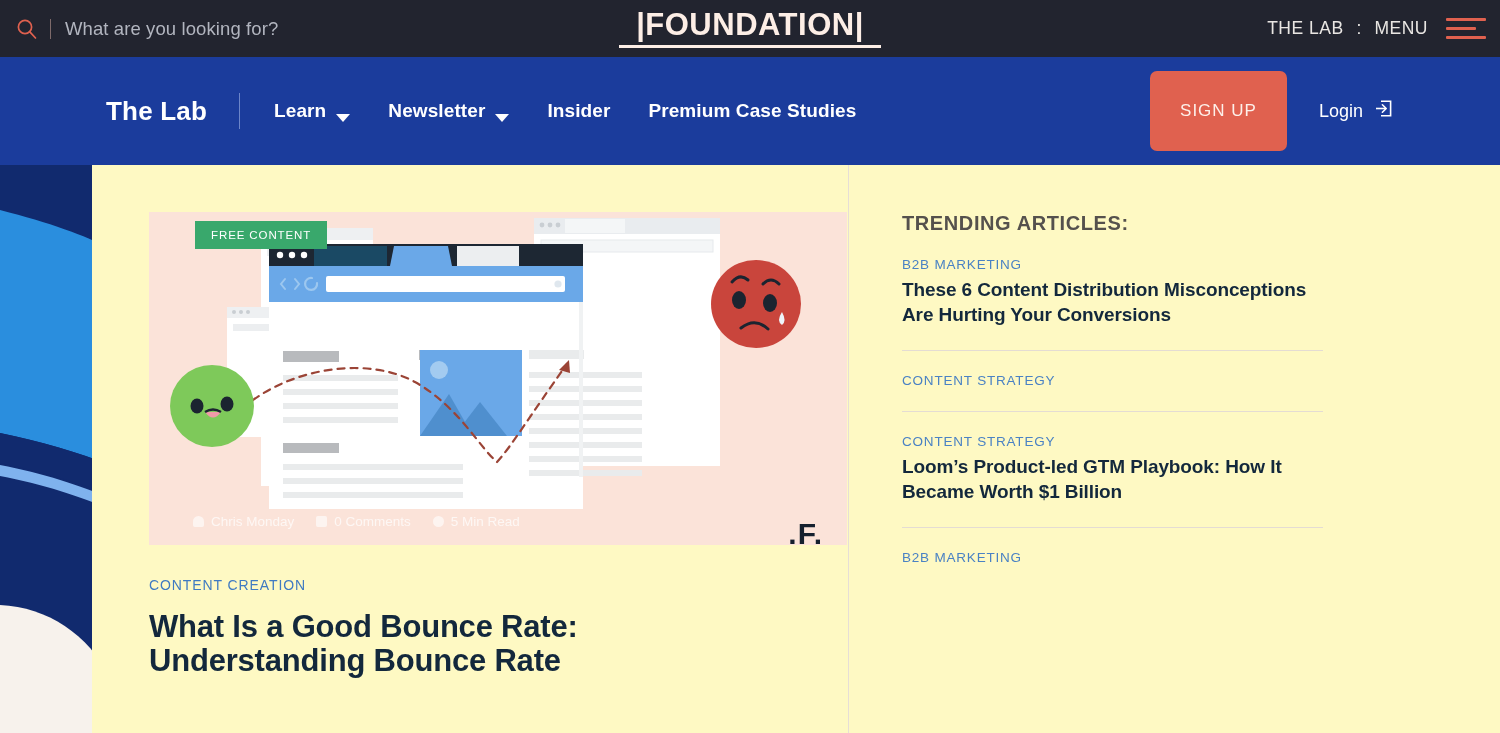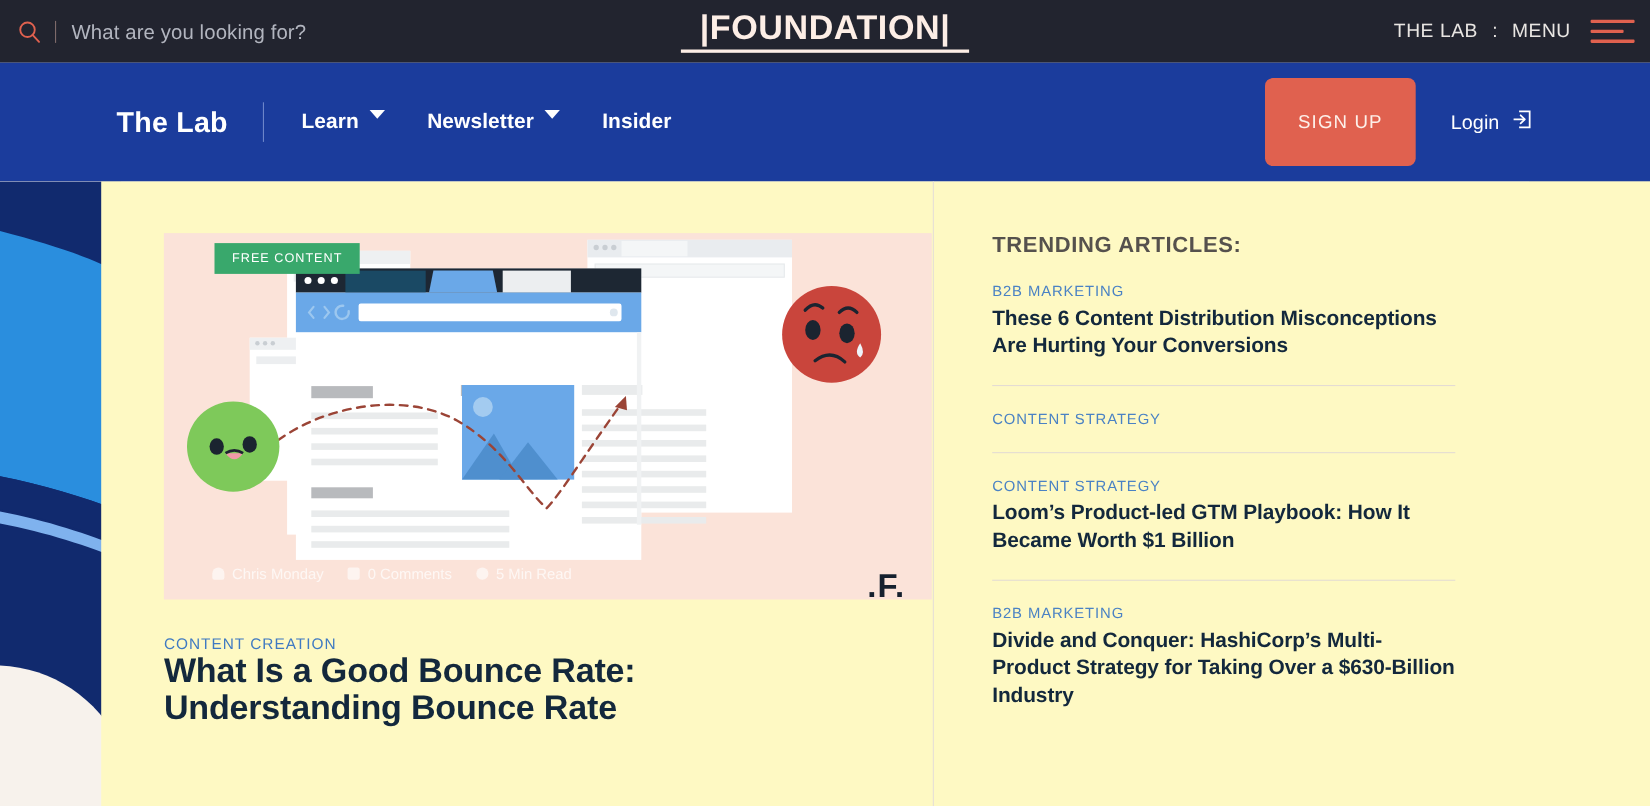--- a/index.html
+++ b/index.html
@@ -57,21 +57,21 @@
   }
   .nav-inner{
     position:absolute; left:106px; top:0; right:106px; height:108px;
     display:flex; align-items:center;
   }
   .nav-brand{ color:#ffffff; font-size:26px; font-weight:700; letter-spacing:.2px; }
   .nav-div{ width:1px; height:36px; background:#6c85c9; margin:0 34px 0 32px; }
   .nav-links{ display:flex; align-items:center; gap:0; }
   .nav-link{
     color:#ffffff; font-size:19px; font-weight:700; letter-spacing:.1px;
-    display:flex; align-items:flex-start; margin-right:38px; white-space:nowrap;
+    display:flex; align-items:flex-end; margin-right:38px; white-space:nowrap;
   }
   .caret{ display:inline-block; margin-left:10px;
     border-left:7px solid transparent; border-right:7px solid transparent;
     border-top:8px solid #ffffff; }
   .nav-right{ margin-left:auto; display:flex; align-items:center; }
   .signup{
     background:#e0614f; color:#fdf0ea; font-size:17px; letter-spacing:1px;
     border:0; border-radius:7px; padding:30px 30px;
     font-family:"Liberation Sans", sans-serif; cursor:pointer;
   }
@@ -115,21 +115,21 @@
   .mini-ic.user{ border-radius:50% 50% 2px 2px; }
   .mini-ic.clock{ border-radius:50%; }
   .watermark{
     position:absolute; right:24px; bottom:-6px; z-index:6;
     color:#15202e; font-size:30px; font-weight:700; letter-spacing:1px;
   }
 
   .cat{ color:#3f7ac2; font-size:14px; letter-spacing:.9px; margin-top:32px; }
   .art-title{
     color:#13283c; font-size:31px; font-weight:700; line-height:1.1;
-    max-width:610px; letter-spacing:-.2px;
+    margin-top:17px; max-width:610px; letter-spacing:-.2px;
   }
   .read-more{ display:flex; align-items:center; gap:9px; margin-top:24px;
     color:#1d5fa8; font-size:14.5px; font-weight:700; letter-spacing:.8px; }
 
   
   .side-head{
     color:#55514d; font-size:20px; font-weight:700; letter-spacing:.6px;
   }
   .tr-item{ padding-top:22px; }
   .tr-item .tcat{ color:#4a82c4; font-size:13.5px; letter-spacing:.8px; }
@@ -176,20 +176,21 @@
     <div class="nav-links">
       <span class="nav-link">
         <span>Learn</span>
         <i class="caret"></i>
       </span>
       <span class="nav-link">
         <span>Newsletter</span>
         <i class="caret"></i>
       </span>
       <span class="nav-link">Insider</span>
+      <span class="nav-link">Premium Case Studies</span>
     </div>
     <div class="nav-right">
       <button class="signup">SIGN UP</button>
       <span class="login">
         <span>Login</span>
         <span>
           <svg width="21" height="21" viewBox="0 0 21 21">
             <path d="M8 3.2 H17.6 V17.8 H8" fill="none" stroke="#ffffff" stroke-width="1.6"></path>
             <line x1="3" y1="10.5" x2="13" y2="10.5" stroke="#ffffff" stroke-width="1.6"></line>
             <path d="M9.4 6.8 L13.2 10.5 L9.4 14.2" fill="none" stroke="#ffffff" stroke-width="1.6" stroke-linecap="round" stroke-linejoin="round"></path>
@@ -367,18 +368,17 @@
       <div class="tr-rule"></div>
 
       <div class="tr-item">
         <div class="tcat">CONTENT STRATEGY</div>
         <div class="ttitle">Loom’s Product-led GTM Playbook: How It Became Worth $1 Billion</div>
       </div>
       <div class="tr-rule"></div>
 
       <div class="tr-item">
         <div class="tcat">B2B MARKETING</div>
-        <div class="ttitle">Divide and Conquer: HashiCorp’s Multi-Product Strategy for Taking Over a $630-Billion Industry</div>
       </div>
     </div>
 
   </div>
 </div>
 
 </body></html>

